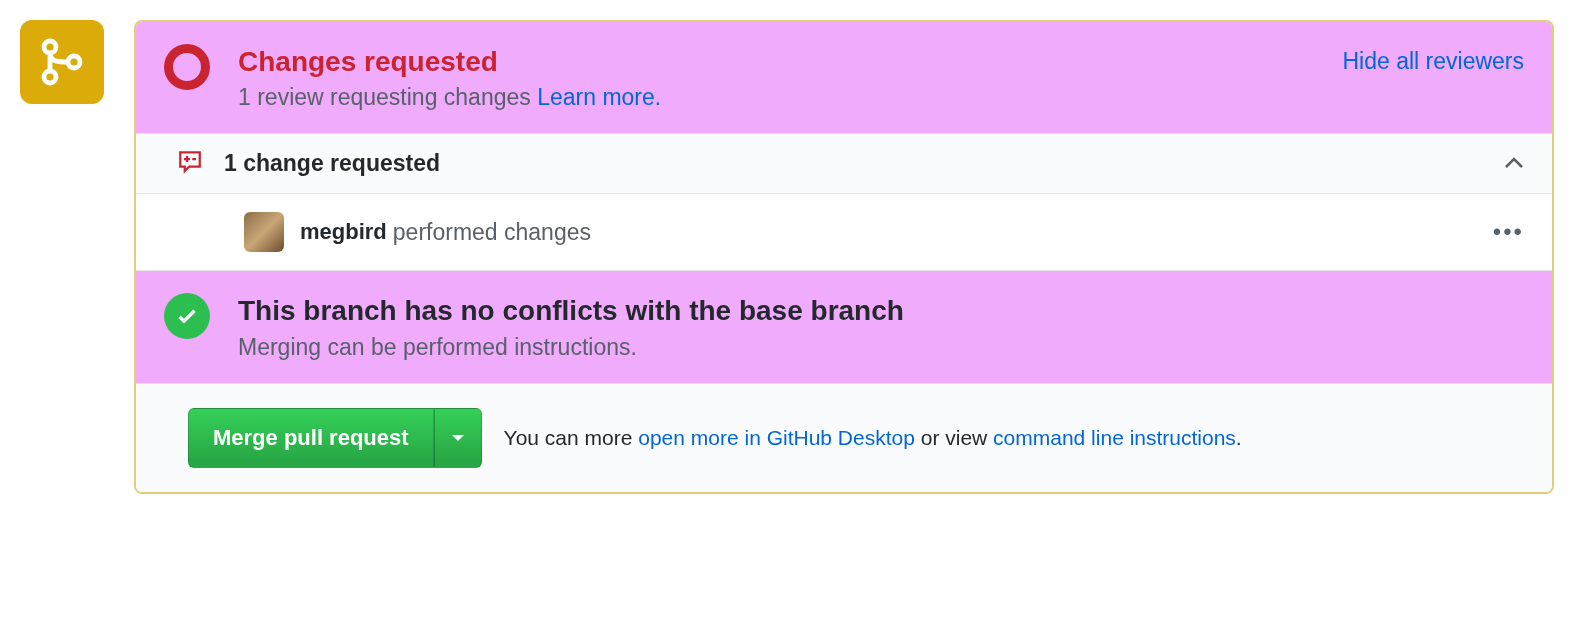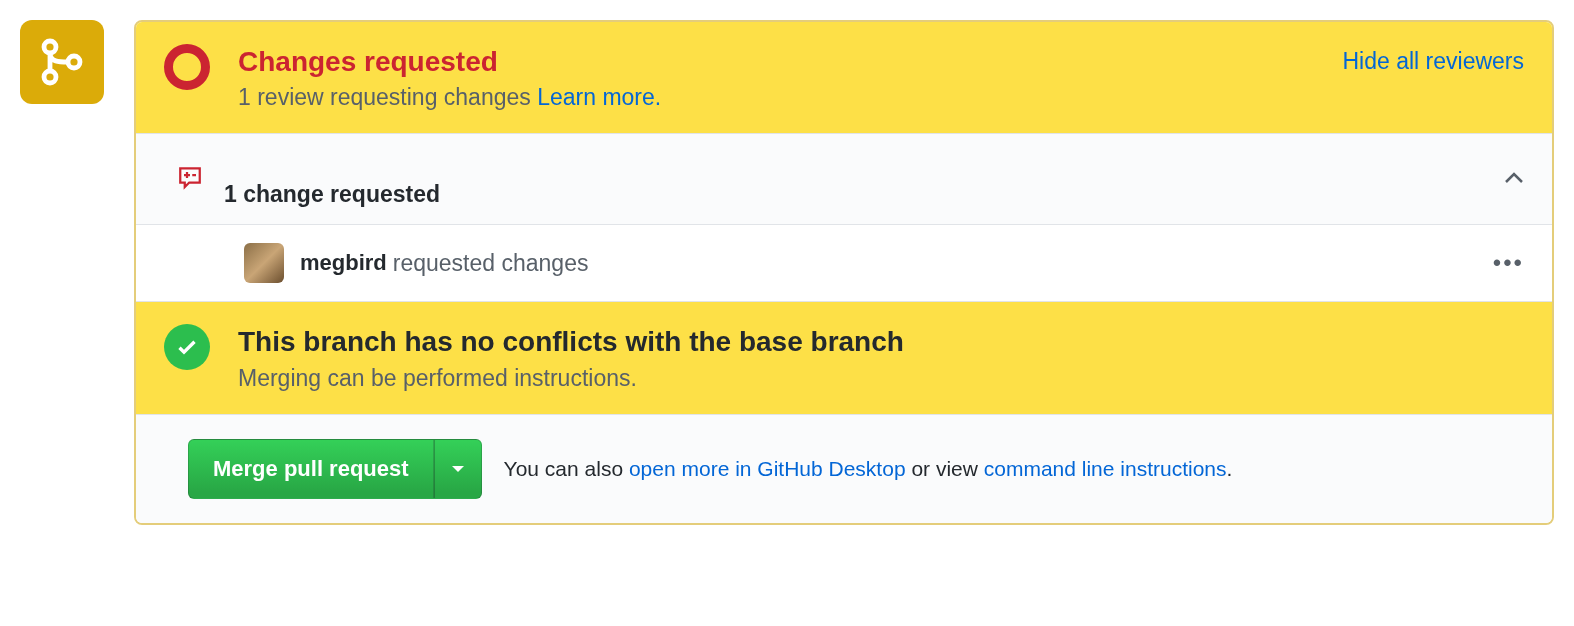--- a/index.html
+++ b/index.html
@@ -48,21 +48,21 @@
   }
   .panel::after {
     left: -16px;
     border-width: 10px 10px 10px 0;
     border-color: transparent #fff transparent transparent;
   }
   .section {
     padding: 22px 28px;
     display: flex;
     align-items: flex-start;
-    background: #fde047;
+    background: #f0abfc;
   }
   .icon-col {
     width: 56px;
     flex: none;
   }
   .status-circle {
     width: 46px;
     height: 46px;
     border: 9px solid #cb2431;
     border-radius: 50%;
@@ -105,21 +105,20 @@
     padding: 16px 28px 16px 42px;
     display: flex;
     align-items: center;
   }
   .changebar .diff-icon { color: #cb2431; margin-right: 22px; }
   .changebar-title {
     font-size: 23px;
     font-weight: 600;
     color: #24292e;
     flex: 1;
-    margin-top: 31px;
   }
   .chevron-up { color: #586069; }
   .reviewer-row {
     border-bottom: 1px solid #e1e4e8;
     background: #fff;
     padding: 18px 28px 18px 108px;
     display: flex;
     align-items: center;
   }
   .avatar {
@@ -223,21 +222,21 @@
       <span class="chevron-up">
         <svg width="20" height="12" viewBox="0 0 20 12">
             <path d="M2 10l8-8 8 8" fill="none" stroke="#586069" stroke-width="2.5"></path>
           </svg>
       </span>
     </div>
 
     <div class="reviewer-row">
       <div class="avatar"></div>
       <span class="reviewer-name">megbird</span>
-      <span class="reviewer-action"> requested changes</span>
+      <span class="reviewer-action"> performed changes</span>
       <span class="kebab">•••</span>
     </div>
 
     <div class="section">
       <div class="icon-col">
         <div class="check-circle">
           <svg viewBox="0 0 16 16">
               <path d="M3 8.5l3 3 7-7" fill="none" stroke="#fff" stroke-width="2.2"></path>
             </svg>
         </div>
@@ -251,18 +250,18 @@
     <div class="merge-section">
       <div class="btn-group">
         <button class="btn">Merge pull request</button>
         <button class="btn-drop">
           <svg viewBox="0 0 14 10">
               <path d="M1 2l6 6 6-6z" fill="#fff"></path>
             </svg>
         </button>
       </div>
       <div class="merge-text">
-        <span>You can also </span><a class="link">open more in GitHub Desktop</a><span> or view </span><a class="link">command line instructions</a><span>.</span>
+        <span>You can more </span><a class="link">open more in GitHub Desktop</a><span> or view </span><a class="link">command line instructions</a><span>.</span>
       </div>
     </div>
 
   </div>
 </div>
 
 </body></html>

